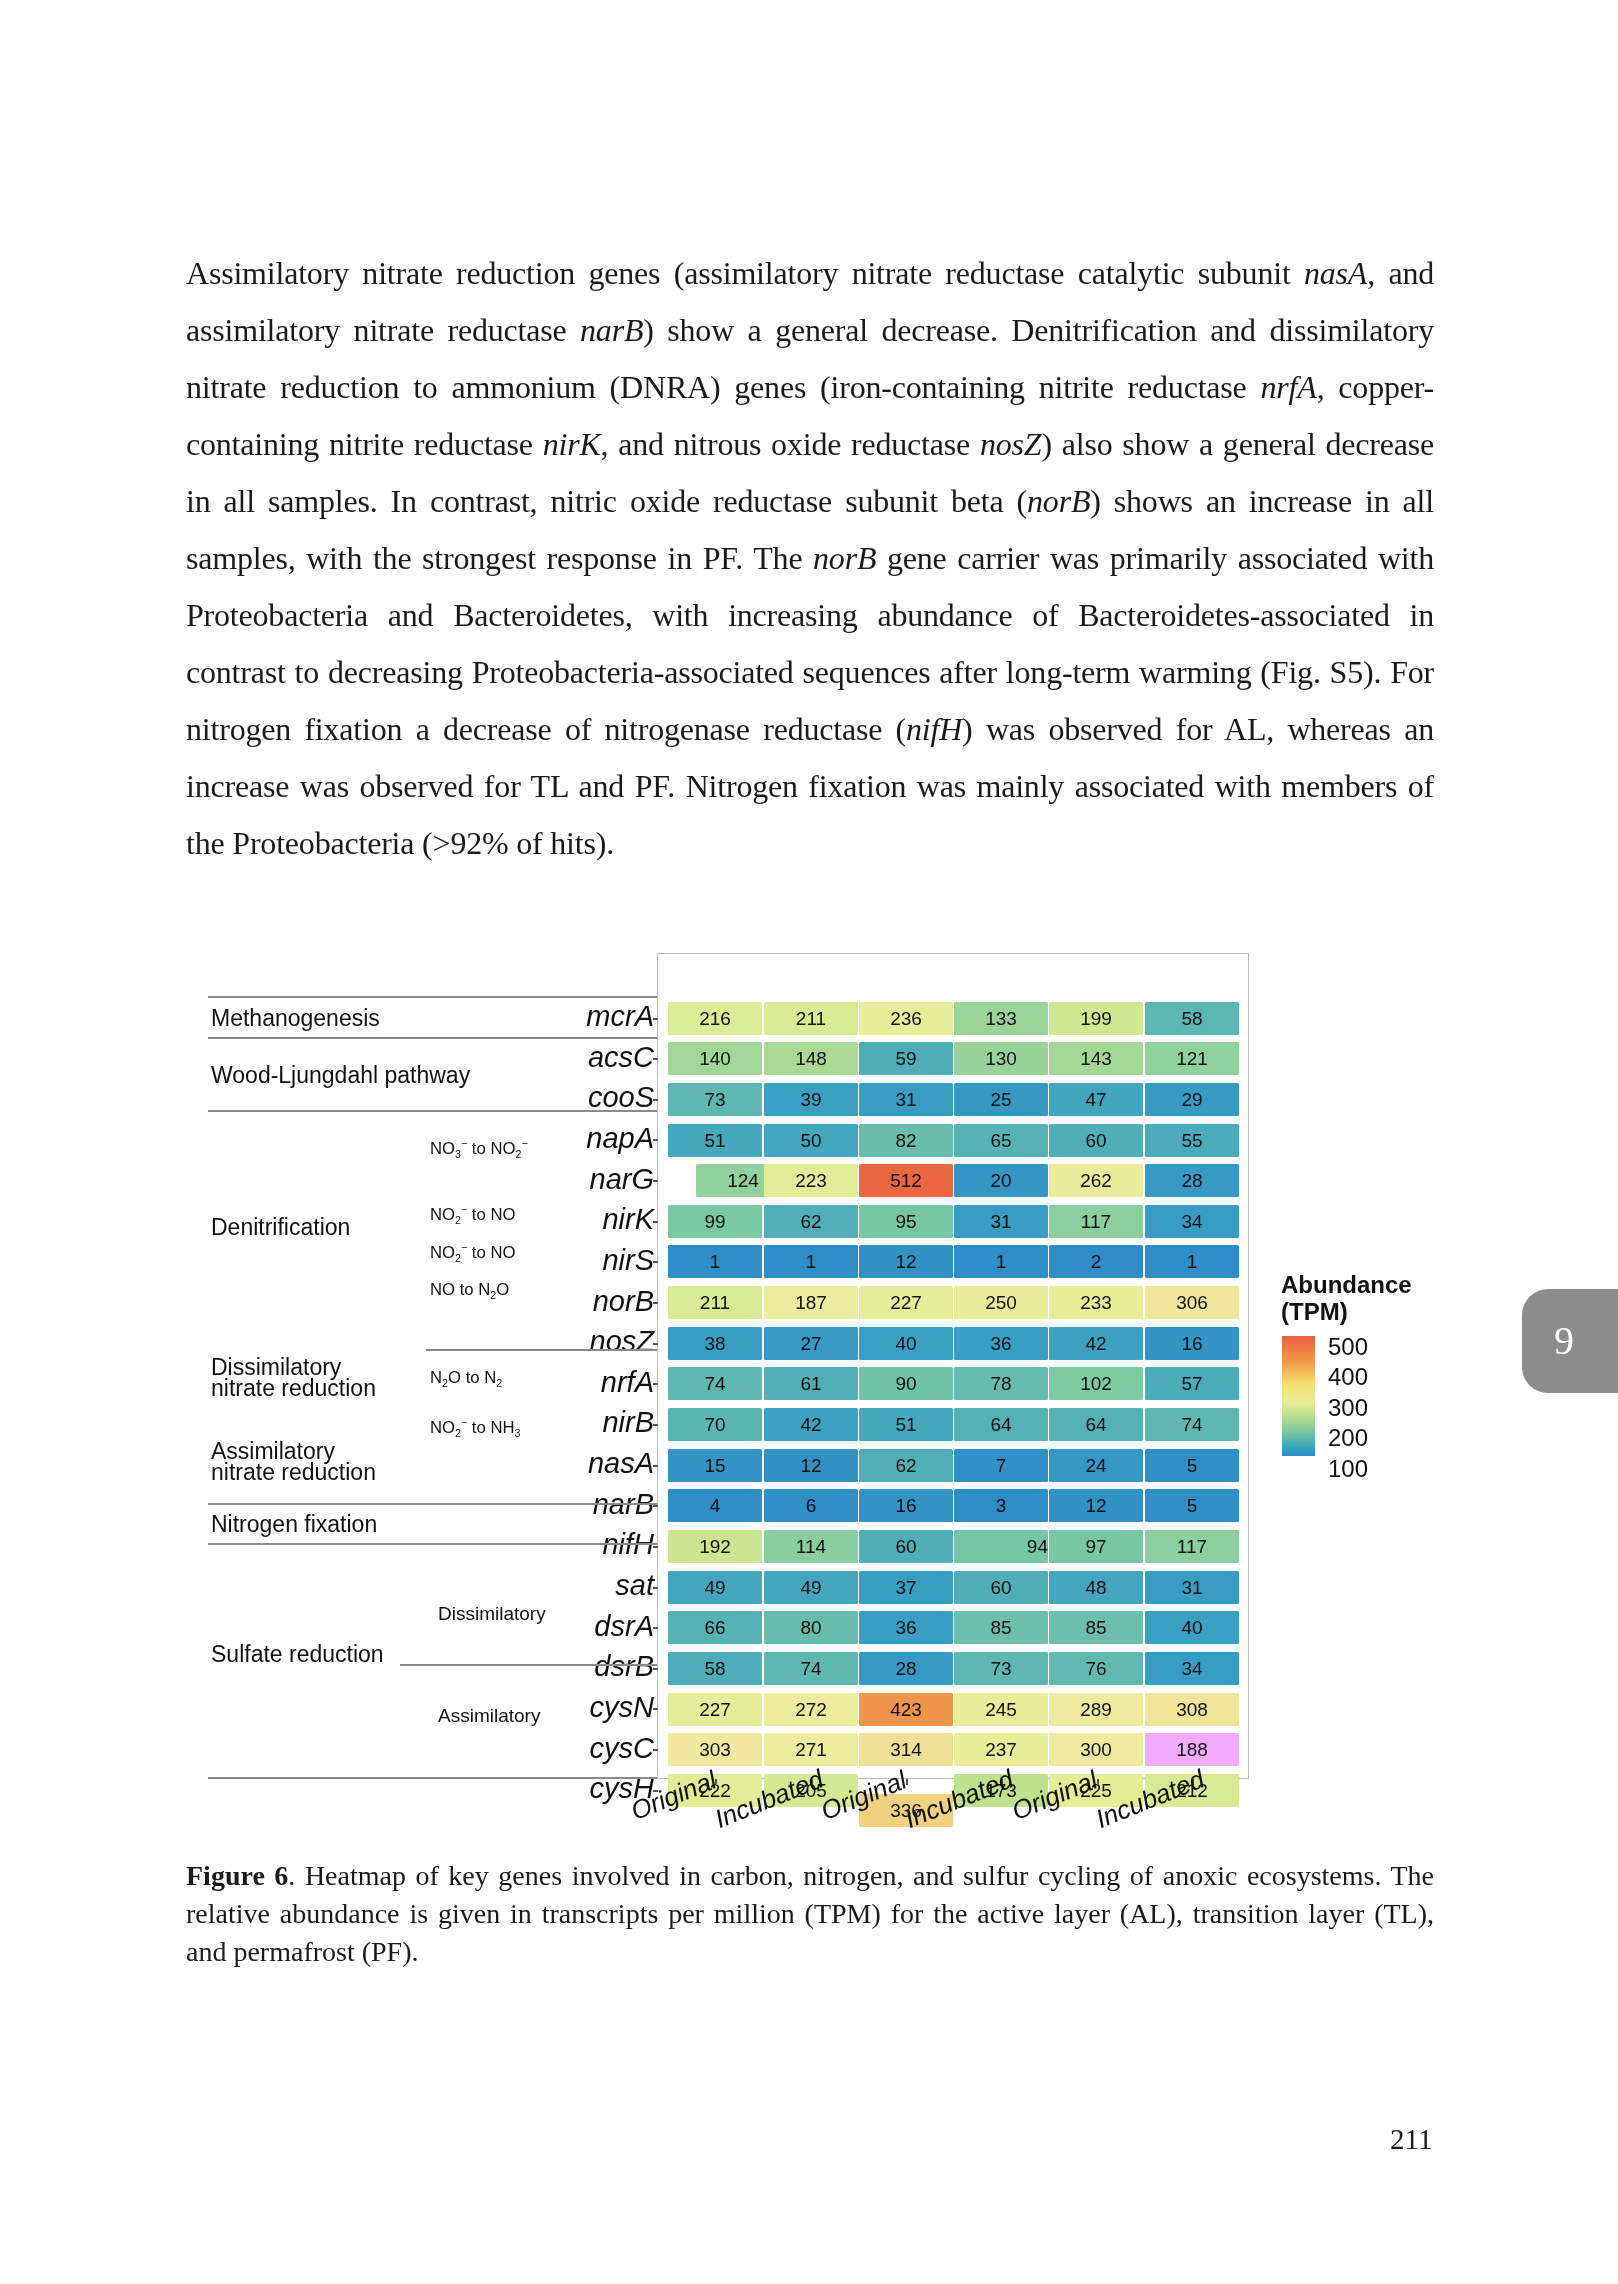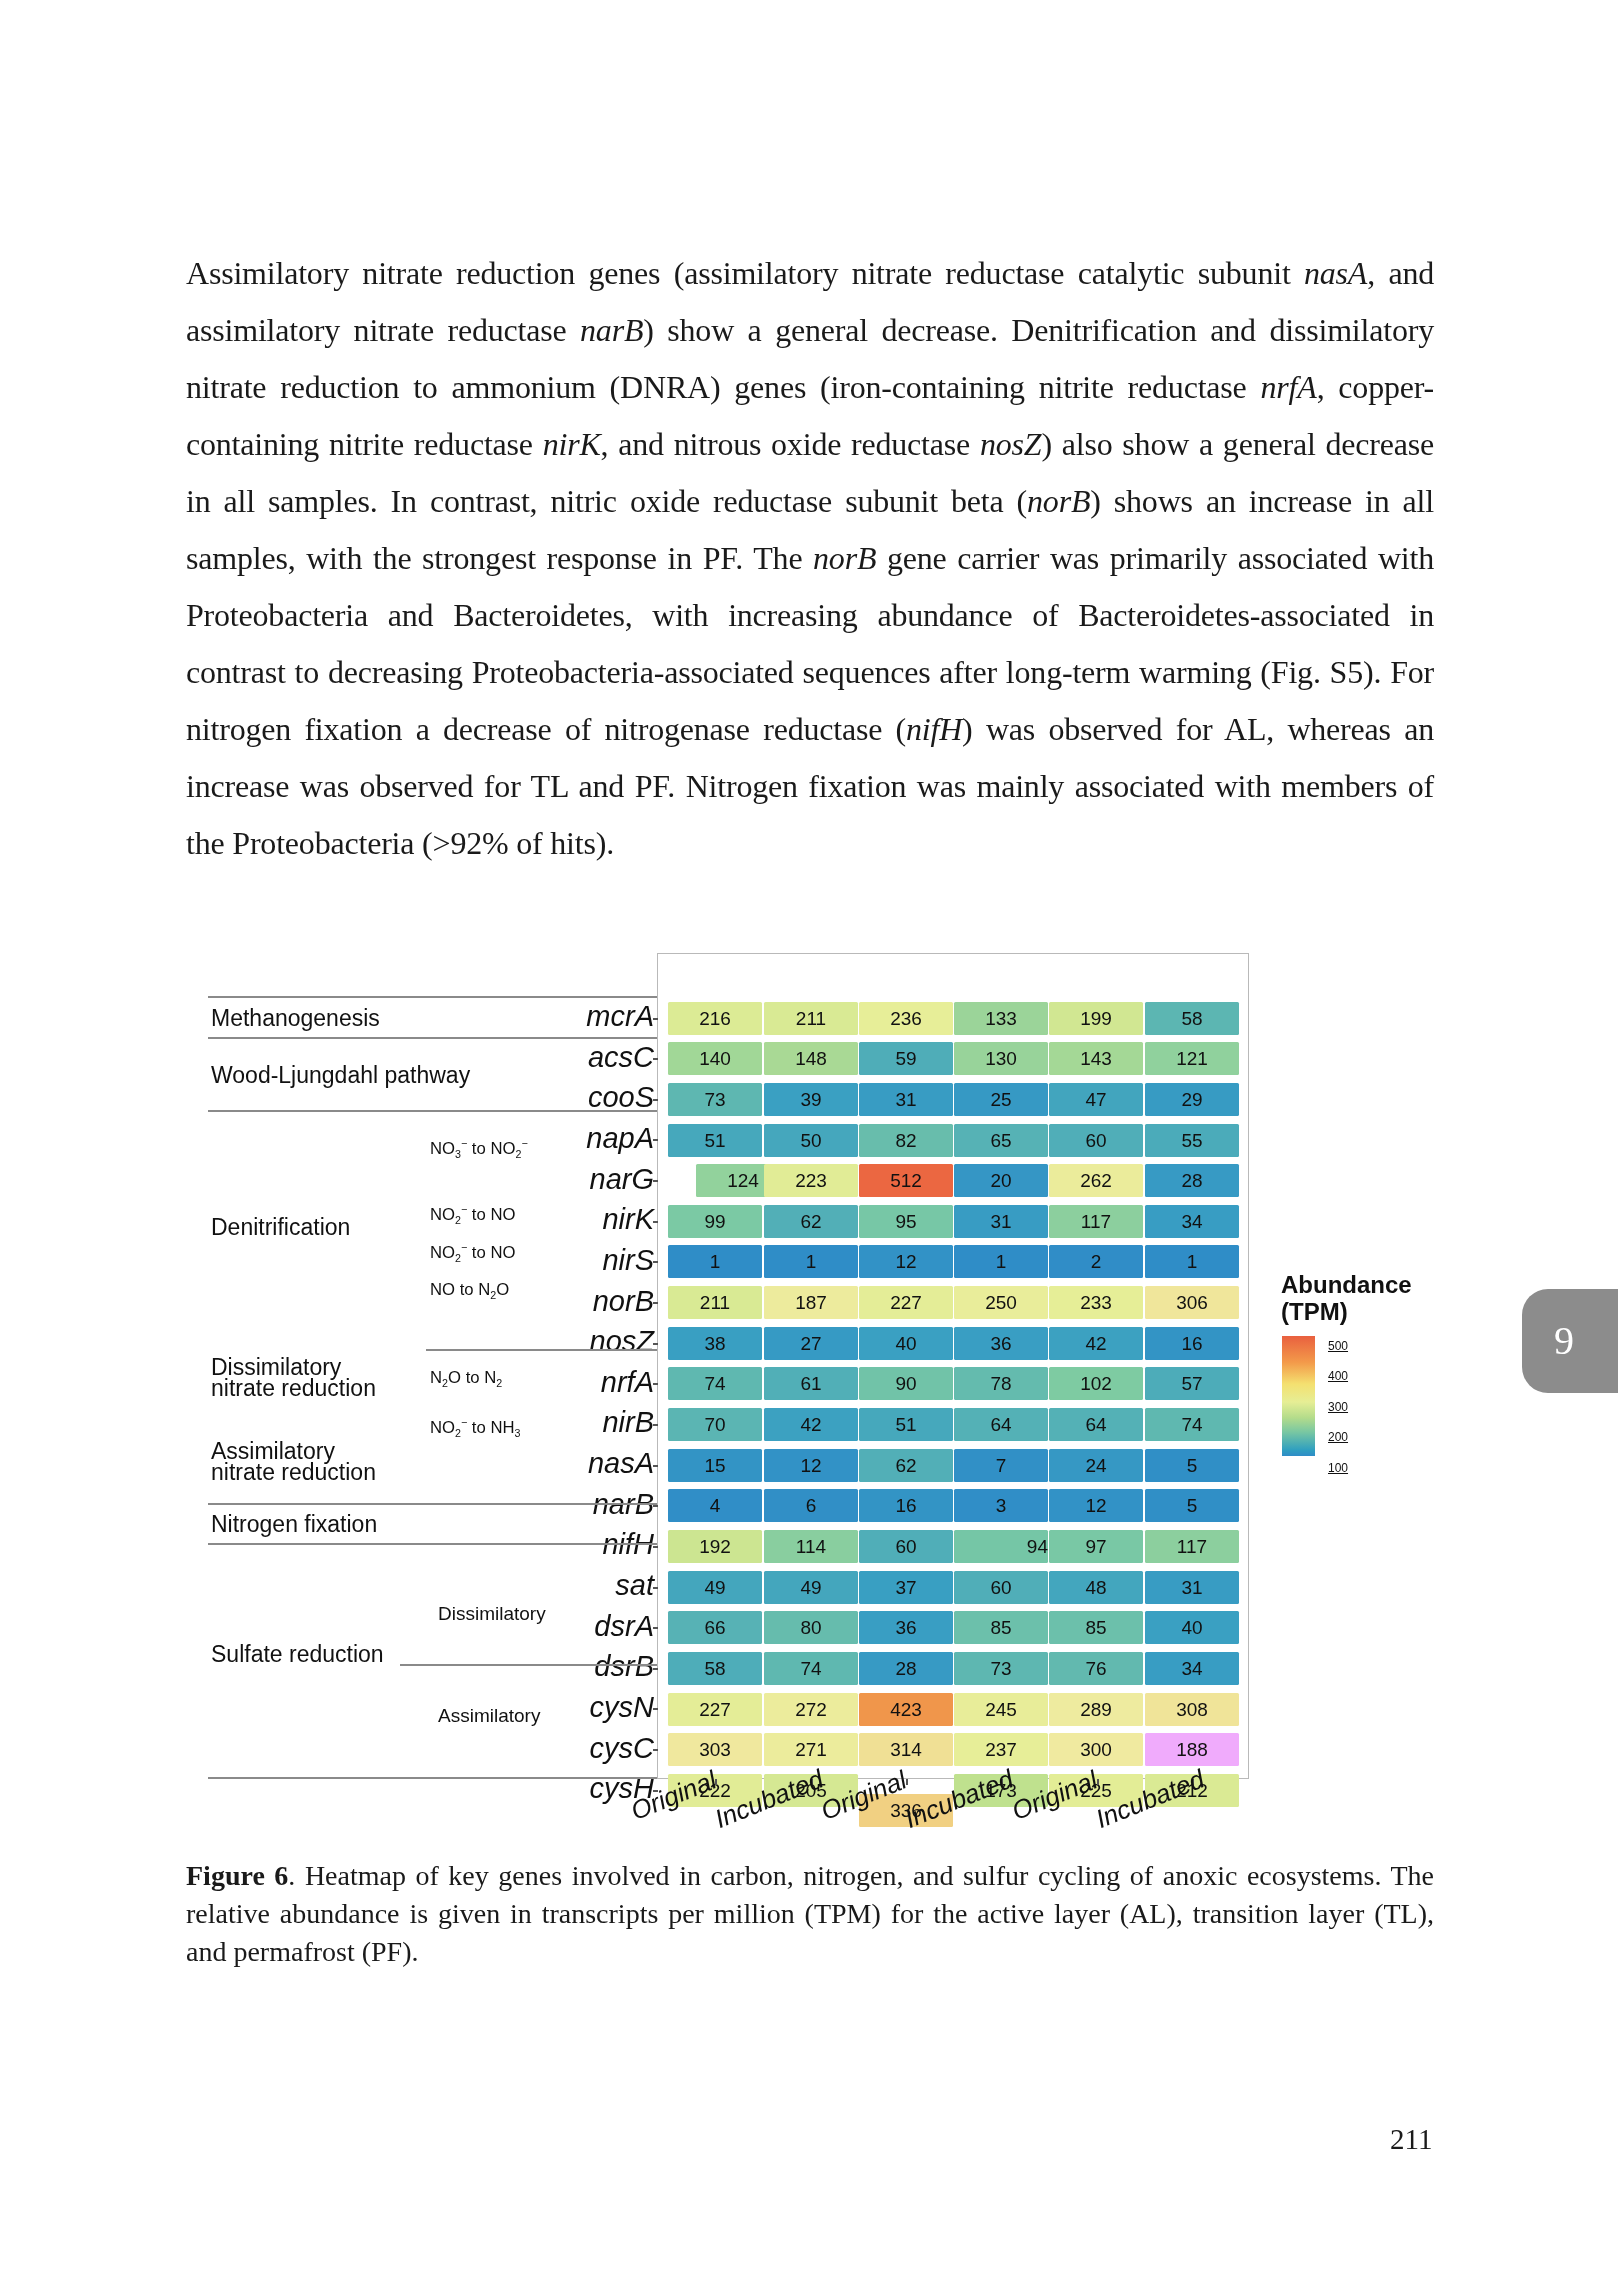--- a/index.html
+++ b/index.html
@@ -22,21 +22,21 @@
   .gene { position:absolute; right:964px; font-style:italic; font-size:29px; line-height:33px; color:#111; white-space:nowrap; }
   .tick-y { position:absolute; left:653px; width:4.6px; height:1.5px; background:#555; }
   .group { position:absolute; left:211px; font-size:23px; line-height:24px; color:#111; }
   .sub { position:absolute; font-size:16.7px; color:#111; white-space:nowrap; }
   .sub sub, .sub sup { font-size:10.7px; }
   .divider { position:absolute; height:2.3px; background:#8a8a8a; }
   .xlabel { position:absolute; font-style:italic; font-size:26px; color:#111; transform-origin:left bottom; transform:rotate(-22deg); white-space:nowrap; }
   .tick-x { position:absolute; top:1779px; width:1.5px; height:6px; background:#555; }
   .legend-title { position:absolute; left:1281px; top:1271px; font-size:24px; font-weight:bold; line-height:27px; color:#111; }
   .legend-bar { position:absolute; left:1282px; top:1336px; width:33px; height:120px; background:linear-gradient(to bottom,#e9603f 0%,#f39a4a 22%,#f4e070 40%,#e6ee95 55%,#b4dc8b 68%,#79c7a2 80%,#2f9fc0 95%,#2f8cc7 100%); }
-  .legend-tick { position:absolute; left:1328px; font-size:12px; color:#111; line-height:23px;text-decoration:underline; }
+  .legend-tick { position:absolute; left:1328px; font-size:24px; color:#111; line-height:23px; }
 </style>
 </head>
 <body>
 
 <div class="para" id="para">Assimilatory nitrate reduction genes (assimilatory nitrate reductase catalytic subunit <i>nasA</i>, and assimilatory nitrate reductase <i>narB</i>) show a general decrease. Denitrification and dissimilatory nitrate reduction to ammonium (DNRA) genes (iron-containing nitrite reductase <i>nrfA</i>, copper-containing nitrite reductase <i>nirK</i>, and nitrous oxide reductase <i>nosZ</i>) also show a general decrease in all samples. In contrast, nitric oxide reductase subunit beta (<i>norB</i>) shows an increase in all samples, with the strongest response in PF. The <i>norB</i> gene carrier was primarily associated with Proteobacteria and Bacteroidetes, with increasing abundance of Bacteroidetes-associated in contrast to decreasing Proteobacteria-associated sequences after long-term warming (Fig. S5). For nitrogen fixation a decrease of nitrogenase reductase (<i>nifH</i>) was observed for AL, whereas an increase was observed for TL and PF. Nitrogen fixation was mainly associated with members of the Proteobacteria (&gt;92% of hits).</div>
 
 <div class="chapter-tab"><span>9</span></div>
 
 <div class="fig">
   <div class="panel-bg"></div>

